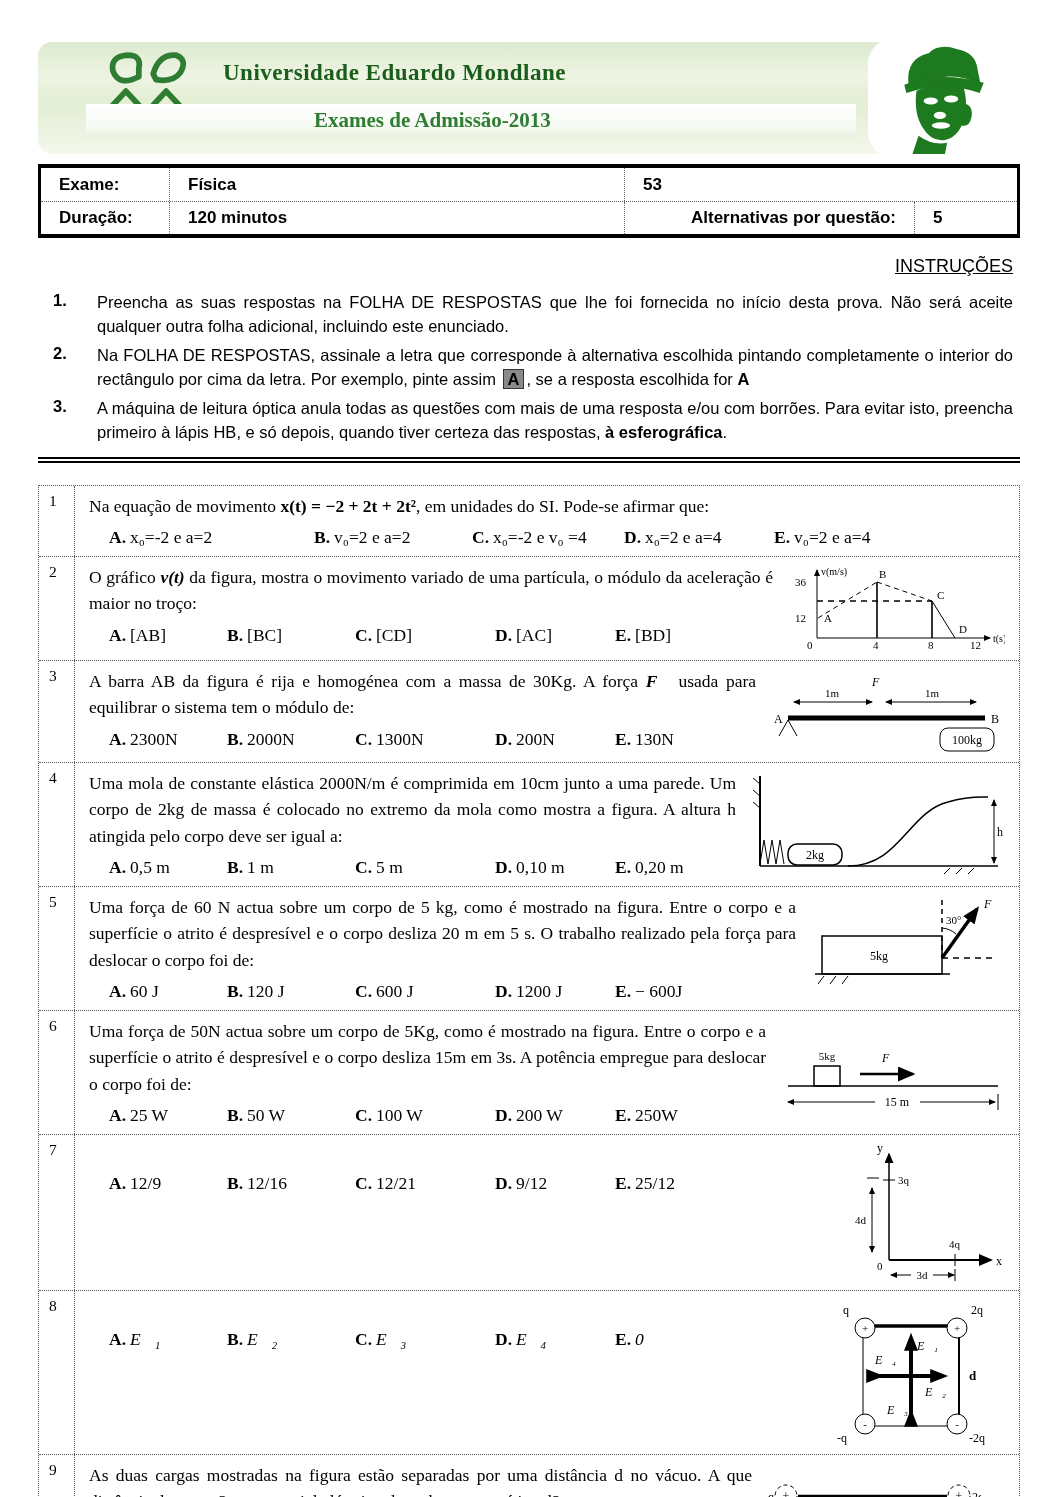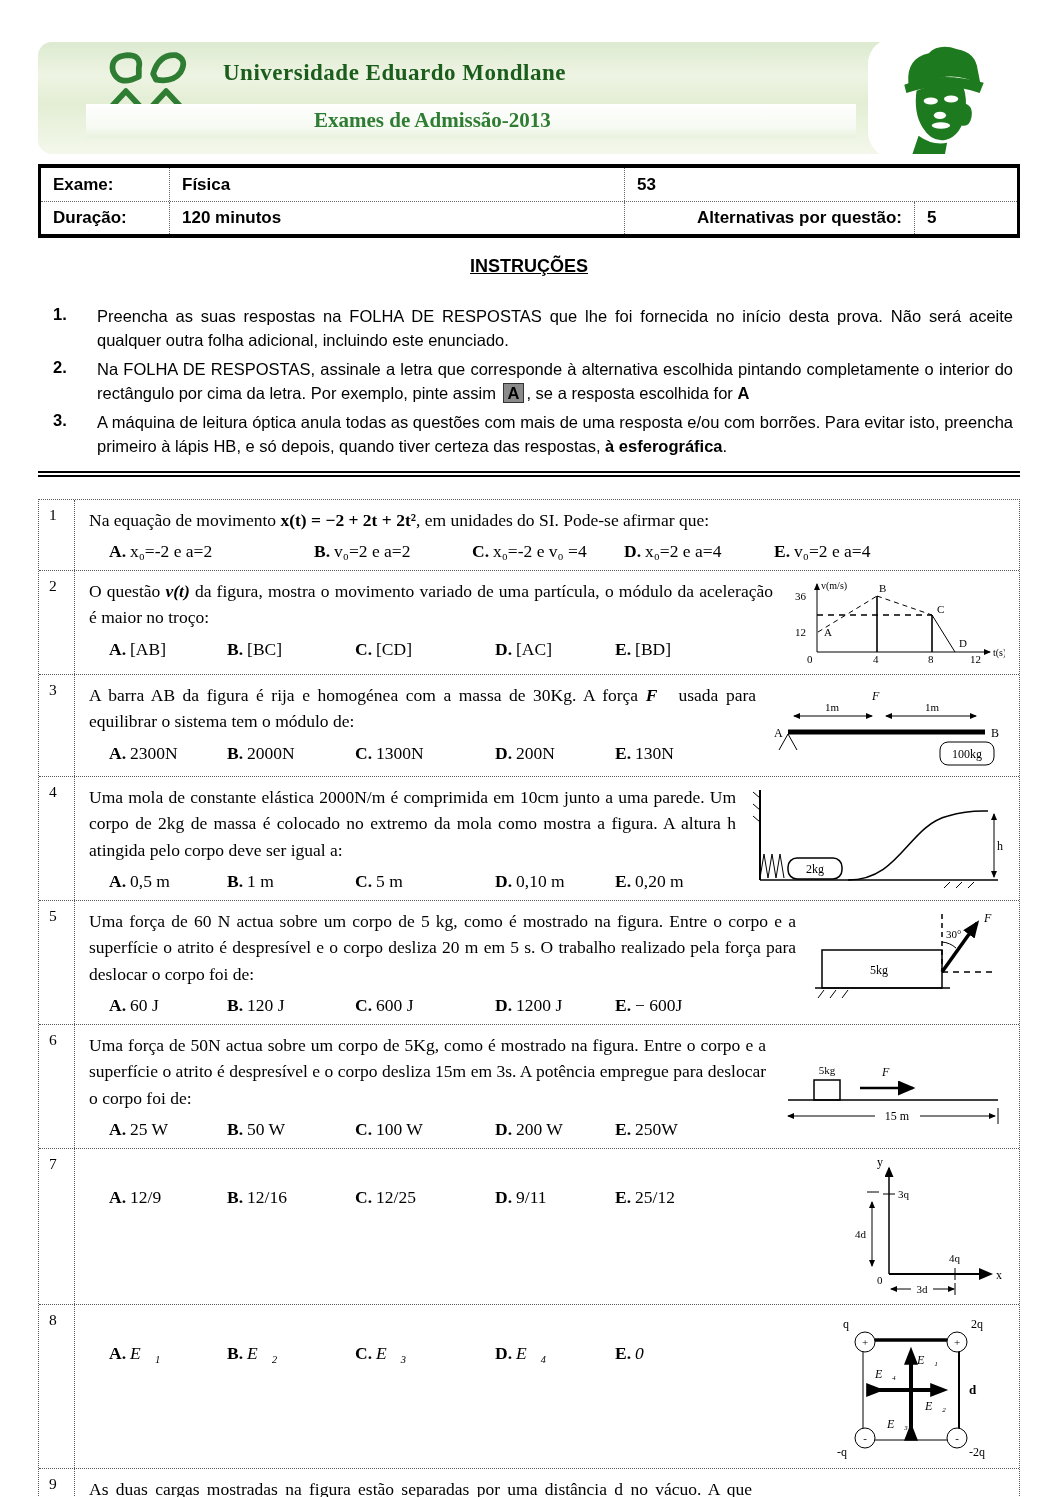--- a/index.html
+++ b/index.html
@@ -18,28 +18,28 @@
   .banner .portrait-box{position:absolute;right:0;top:-4px;width:152px;height:120px;background:#fff;
                         border-radius:26px;display:flex;align-items:center;justify-content:center}
   .banner .portrait-box svg{width:112px;height:112px}
 
   
   .info{margin:10px 38px 0 38px;border-top:4px solid #000;border-bottom:4px solid #000;
         border-left:3px solid #000;border-right:3px solid #000;
         font-family:"Liberation Sans","DejaVu Sans",sans-serif;font-weight:bold;font-size:17px}
   .info-row{display:grid;grid-template-columns:128px 455px 290px 1fr;height:33px;align-items:center}
   .info-row + .info-row{border-top:1px dotted #666}
-  .info-cell{padding:0 12px;height:100%;display:flex;align-items:center}
+  .info-cell{padding:0 18px;height:100%;display:flex;align-items:center}
   .info-cell.v1{border-left:1px dotted #666}
   .info-cell.l2{justify-content:flex-end;border-left:1px dotted #666}
   .info-cell.v2{border-left:1px dotted #666}
 
   
   .instructions{margin:18px 45px 0 45px;font-family:"Liberation Sans","DejaVu Sans",sans-serif;font-size:16.5px}
-  .ins-title{text-align:center;font-weight:bold;font-size:18px;text-decoration:underline;margin-bottom:28px}
+  .ins-title{text-align:right;font-weight:normal;font-size:18px;text-decoration:underline;margin-bottom:14px}
   .ins-item{display:flex;margin-bottom:5px}
   .ins-num{width:52px;flex:none;font-weight:bold;padding-left:8px}
   .ins-text{flex:1;text-align:justify;line-height:1.45}
   .mark-box{display:inline-block;background:#8a8a8a;color:#000;border:1px solid #333;
             font-weight:bold;padding:0 4px;line-height:1.1;margin:0 2px}
   .double-rule{margin:12px 38px 0 38px;height:6px;border-top:2.5px solid #000;border-bottom:2.5px solid #000}
 
   
   .questions{margin:22px 38px 0 38px;border:1px dotted #555;border-bottom:2.5px solid #000}
   .q-row{display:flex;border-bottom:1px dotted #555}
@@ -168,21 +168,21 @@
             <line x1="145" y1="37" x2="168" y2="74" stroke="#000"></line>
             <line x1="30" y1="37" x2="145" y2="37" stroke="#000" stroke-dasharray="6,5" stroke-width="1.6"></line>
             <line x1="90" y1="74" x2="90" y2="18" stroke="#000" stroke-width="1.6"></line>
             <line x1="145" y1="74" x2="145" y2="37" stroke="#000" stroke-width="1.6"></line>
             <text x="37" y="58" font-size="11">A</text>
             <text x="92" y="14" font-size="11">B</text>
             <text x="150" y="35" font-size="11">C</text>
             <text x="172" y="69" font-size="11">D</text>
           </svg>
         </div>
-        <p class="q-text"><span>O questão </span><b class="fml it">v(t)</b><span> da figura, mostra o movimento variado de uma partícula, o módulo da aceleração é maior no troço:</span></p>
+        <p class="q-text"><span>O gráfico </span><b class="fml it">v(t)</b><span> da figura, mostra o movimento variado de uma partícula, o módulo da aceleração é maior no troço:</span></p>
         <div class="opts"><span class="opt"><b>A.</b><span>[AB]</span></span><span class="opt"><b>B.</b><span>[BC]</span></span><span class="opt"><b>C.</b><span>[CD]</span></span><span class="opt"><b>D.</b><span>[AC]</span></span><span class="opt"><b>E.</b><span>[BD]</span></span></div>
       </div>
     </div>
 
     <div class="q-row" style="min-height:84px">
       <div class="q-num">3</div>
       <div class="q-body">
         <div class="fig">
           <svg width="235" height="86" viewBox="0 0 235 86">
             <defs>
@@ -328,21 +328,21 @@
             <line x1="45" y1="46" x2="45" y2="110" stroke="#000" marker-start="url(#a7s)" marker-end="url(#a7)"></line>
             <text x="28" y="82" font-size="11">4d</text>
             <line x1="128" y1="112" x2="128" y2="124" stroke="#000"></line>
             <text x="122" y="106" font-size="11">4q</text>
             <line x1="64" y1="133" x2="84" y2="133" stroke="#000" marker-start="url(#a7s)"></line>
             <line x1="106" y1="133" x2="127" y2="133" stroke="#000" marker-end="url(#a7)"></line>
             <text x="95" y="137" font-size="11" text-anchor="middle">3d</text>
             <line x1="128" y1="127" x2="128" y2="139" stroke="#000"></line>
           </svg>
         </div>
-        <div class="opts push"><span class="opt"><b>A.</b><span>12/9</span></span><span class="opt"><b>B.</b><span>12/16</span></span><span class="opt"><b>C.</b><span>12/25</span></span><span class="opt"><b>D.</b><span>9/11</span></span><span class="opt"><b>E.</b><span>25/12</span></span></div>
+        <div class="opts push"><span class="opt"><b>A.</b><span>12/9</span></span><span class="opt"><b>B.</b><span>12/16</span></span><span class="opt"><b>C.</b><span>12/21</span></span><span class="opt"><b>D.</b><span>9/12</span></span><span class="opt"><b>E.</b><span>25/12</span></span></div>
       </div>
     </div>
 
     <div class="q-row" style="min-height:143px">
       <div class="q-num">8</div>
       <div class="q-body">
         <div class="fig">
           <svg width="172" height="148" viewBox="0 0 172 148">
             <defs>
                 <marker id="a8" markerWidth="5" markerHeight="5" refX="3.2" refY="1.75" orient="auto">

